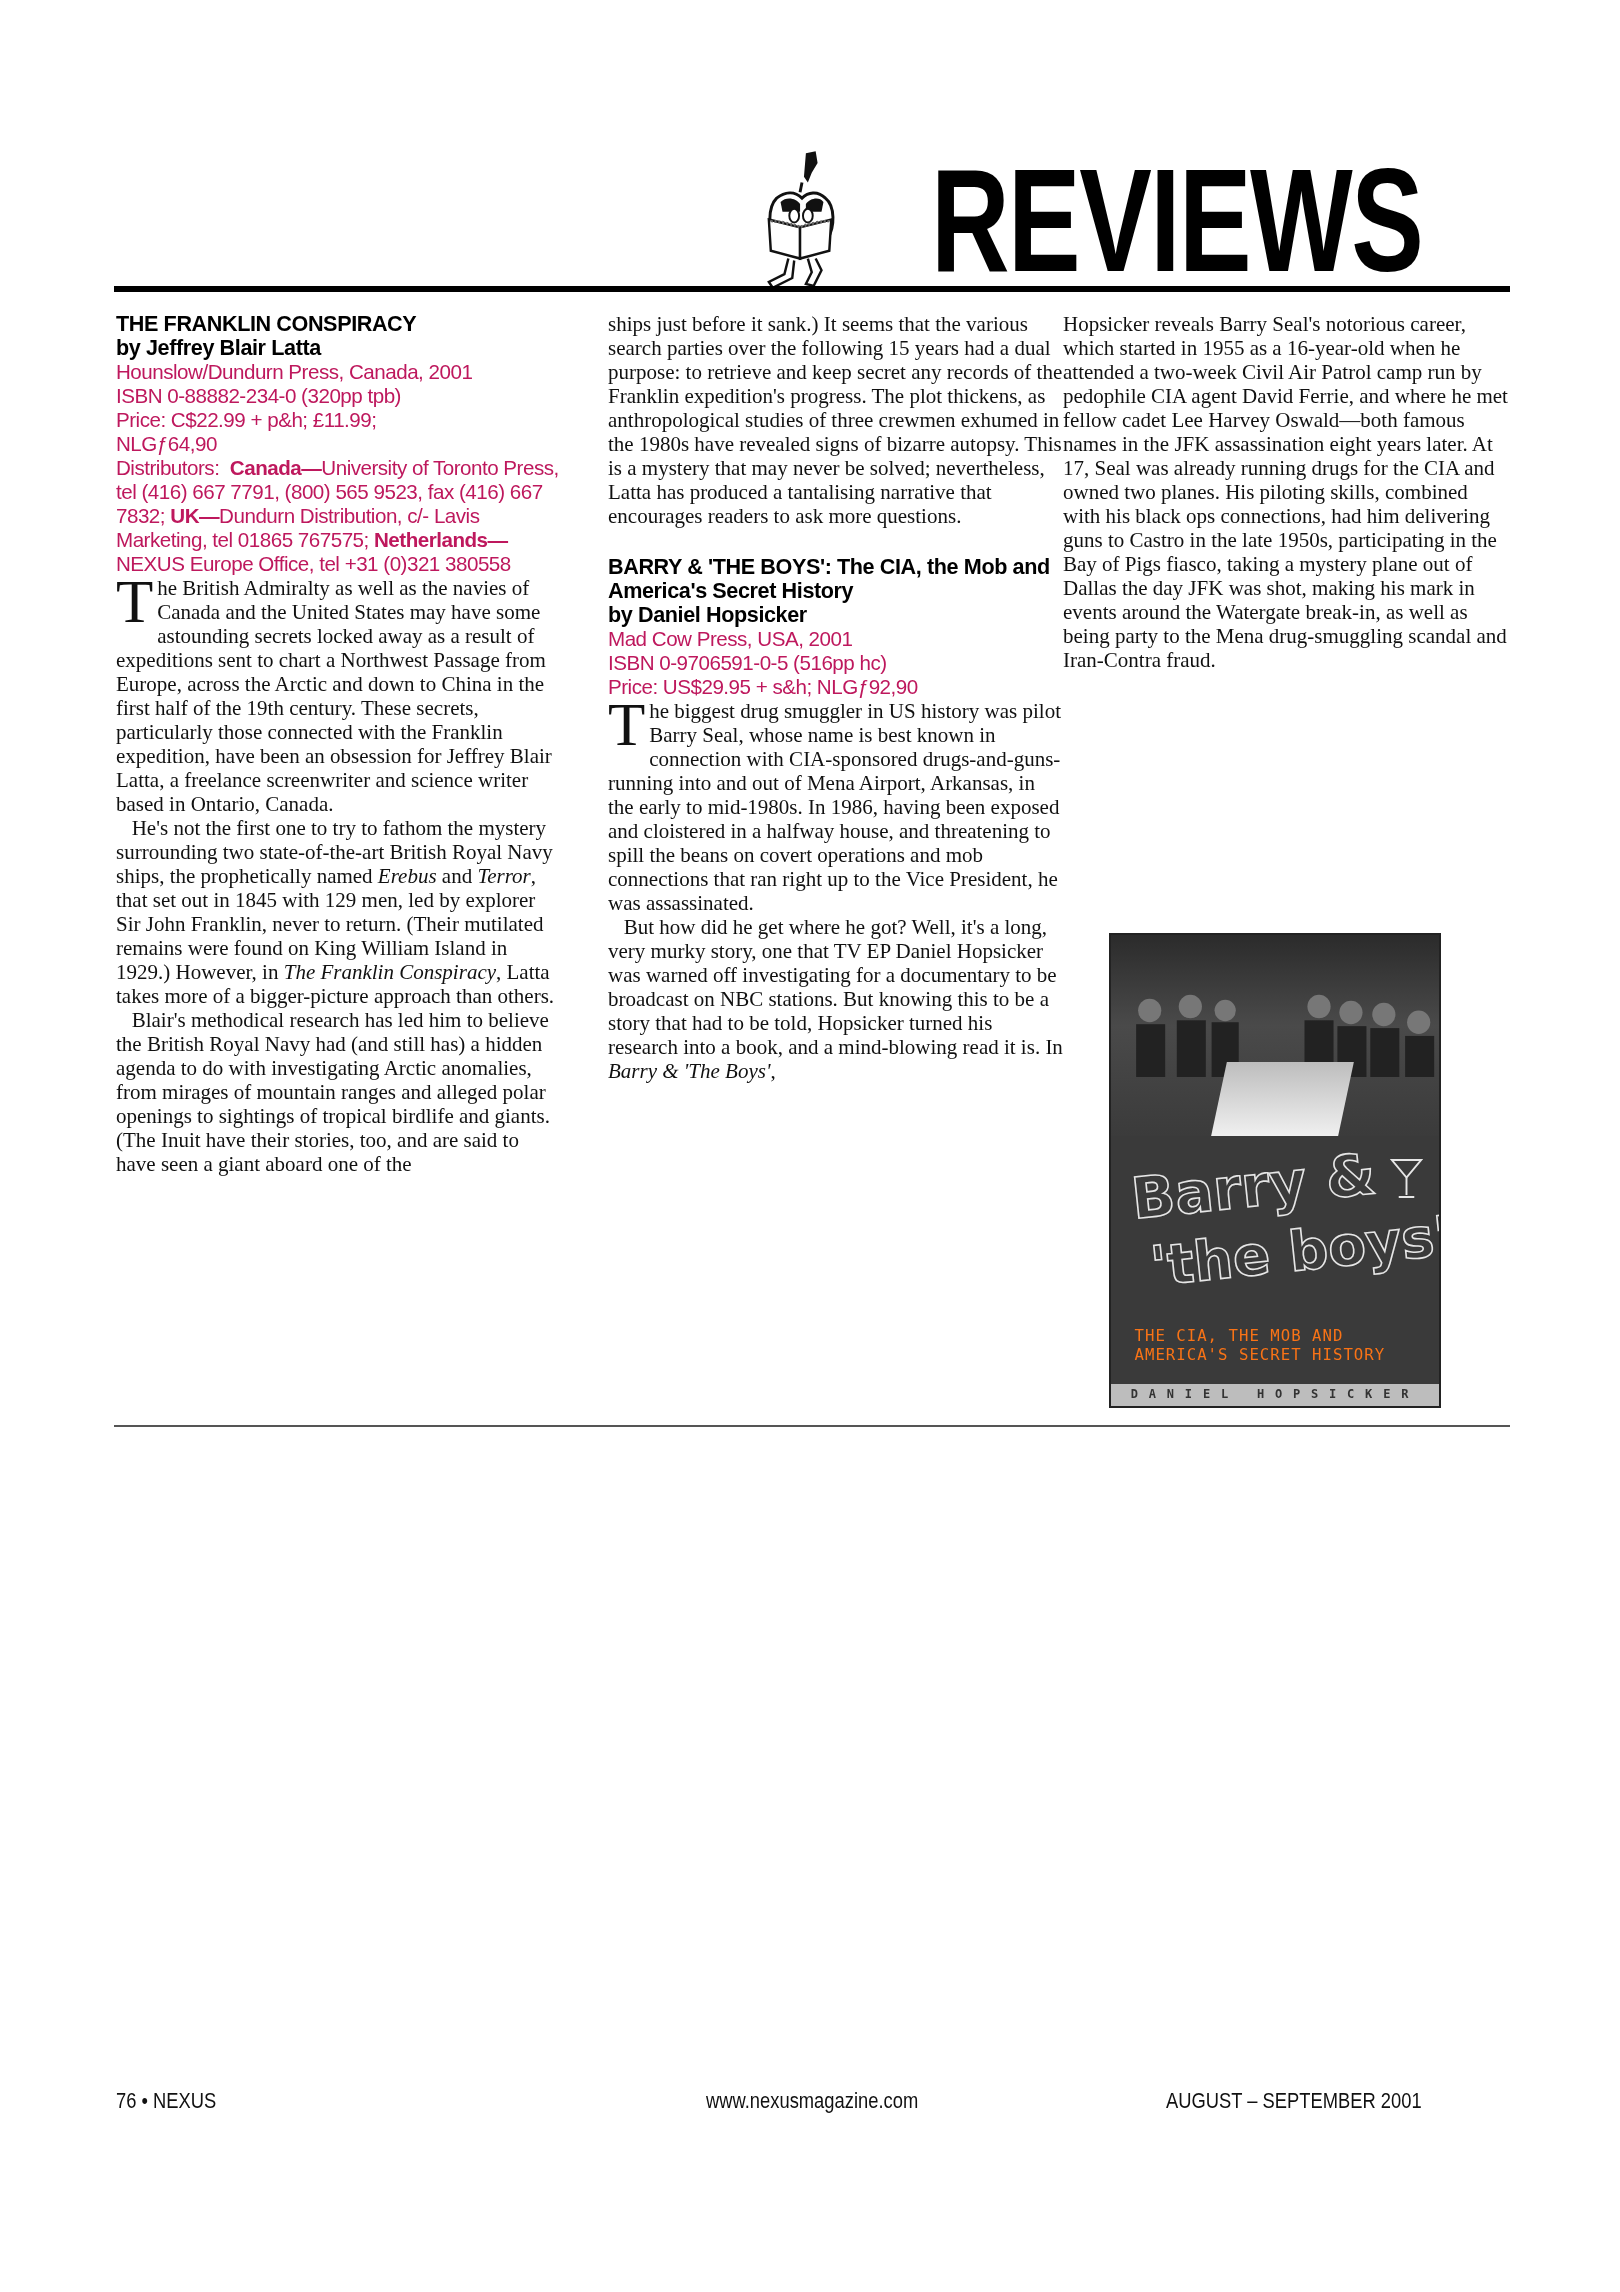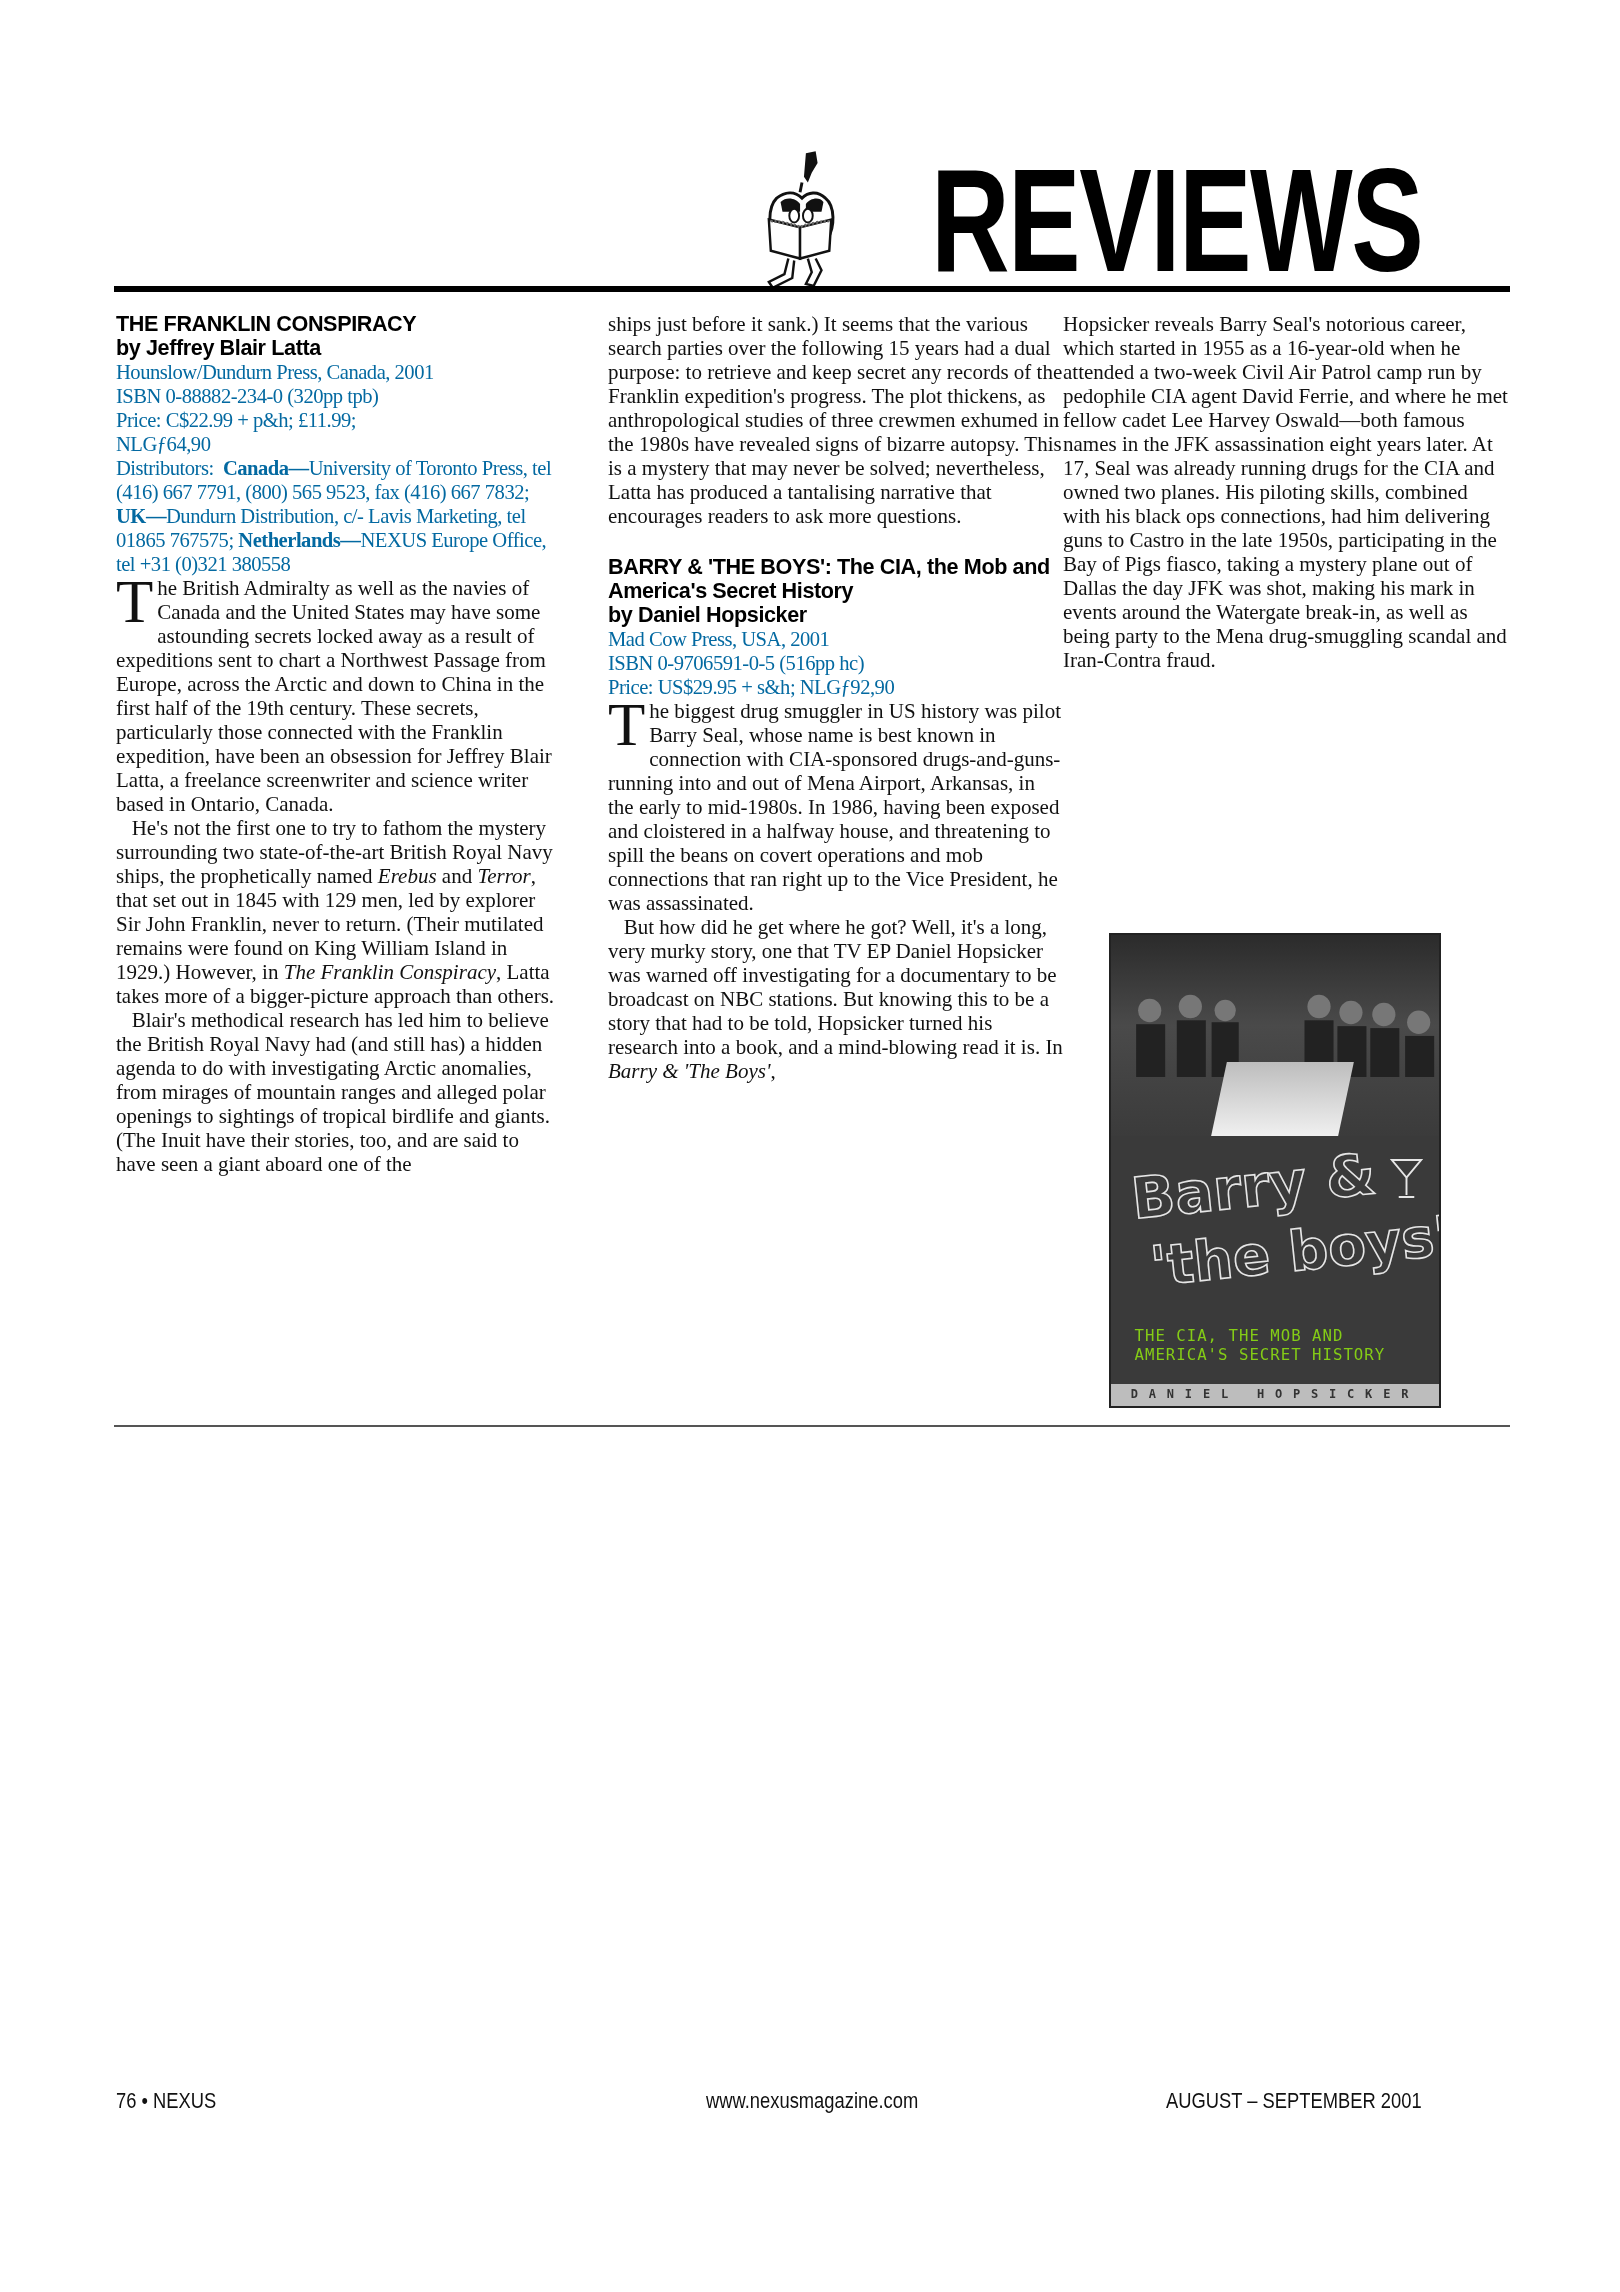--- a/index.html
+++ b/index.html
@@ -15,21 +15,21 @@
     white-space: nowrap;
   }
   .header-rule { position: absolute; left: 114px; top: 286px; width: 1396px; height: 5.9px; background: #000; }
 
   .col { position: absolute; top: 312px; }
   .col1 { left: 116px; width: 443px; }
   .col2 { left: 588px; width: 457px; margin-left: 20px; }
   .col3 { left: 1063px; width: 447px; }
 
   .serif { font-family: "Liberation Serif", serif; font-size: 21px; line-height: 24px; color: #111; }
-  .sans { font-family: Liberation Serif, serif; font-size: 20.6px; line-height: 24px; color: #0369a1; letter-spacing: -0.5px; }
+  .sans { font-family: Liberation Sans, sans-serif; font-size: 20.6px; line-height: 24px; color: #be185d; letter-spacing: -0.5px; }
   .sans b { font-weight: bold; }
   .head { font-family: "Liberation Sans", sans-serif; font-weight: bold; font-size: 21.6px; line-height: 24px; letter-spacing: -0.4px; color: #000; }
 
   p { margin: 0; }
   .indent { text-indent: 15.7px; }
   .drop { float: left; font-family: "Liberation Serif", serif; font-size: 61px; line-height: 47px; margin: 2px 3.9px 0 0; }
 
   .gap { height: 27.4px; }
 
   .cover {
@@ -41,21 +41,21 @@
   .cover-table { position: absolute; left: 108px; top: 127px; width: 127px; height: 74px;
     background: linear-gradient(180deg, #bdbdbd, #f0f0f0); transform: skewX(-12deg); }
   .cover-people { position: absolute; left: 0; top: 54px; width: 100%; height: 88px; }
   .cover-title1, .cover-title2 {
     position: absolute; font-family: "DejaVu Sans", sans-serif; font-weight: bold;
     color: transparent; -webkit-text-stroke: 1.6px #e6e6e6; white-space: nowrap;
   }
   .cover-title1 { left: 19.6px; top: 218px; font-size: 57px; transform: rotate(-6deg); }
   .cover-title2 { left: 39px; top: 284px; font-size: 55px; transform: rotate(-6deg); }
   .cover-subtitle { position: absolute; left: 23.5px; top: 392px; width: 294px; font-family: "DejaVu Sans Mono", monospace;
-    font-size: 15.7px; line-height: 18.6px; color: #84cc16; letter-spacing: 1px; }
+    font-size: 15.7px; line-height: 18.6px; color: #f97316; letter-spacing: 1px; }
   .cover-author { position: absolute; left: 0; bottom: 0; width: 100%; height: 21.6px; background: #bdbdbd;
     font-family: "DejaVu Sans Mono", monospace; font-weight: bold; font-size: 12px; line-height: 21.6px;
     letter-spacing: 10.8px; color: #333; text-align: center; }
 
   .bottom-rule { position: absolute; left: 114px; top: 1425px; width: 1396px; height: 2px; background: #555; }
 
   .footer { position: absolute; top: 2088px; font-family: "Liberation Sans", sans-serif; font-size: 21.6px;
     line-height: 25.5px; color: #111; transform: scaleX(0.85); transform-origin: left top; white-space: nowrap; }
   .footer-left { left: 116px; }
   .footer-center { left: 706px; }

